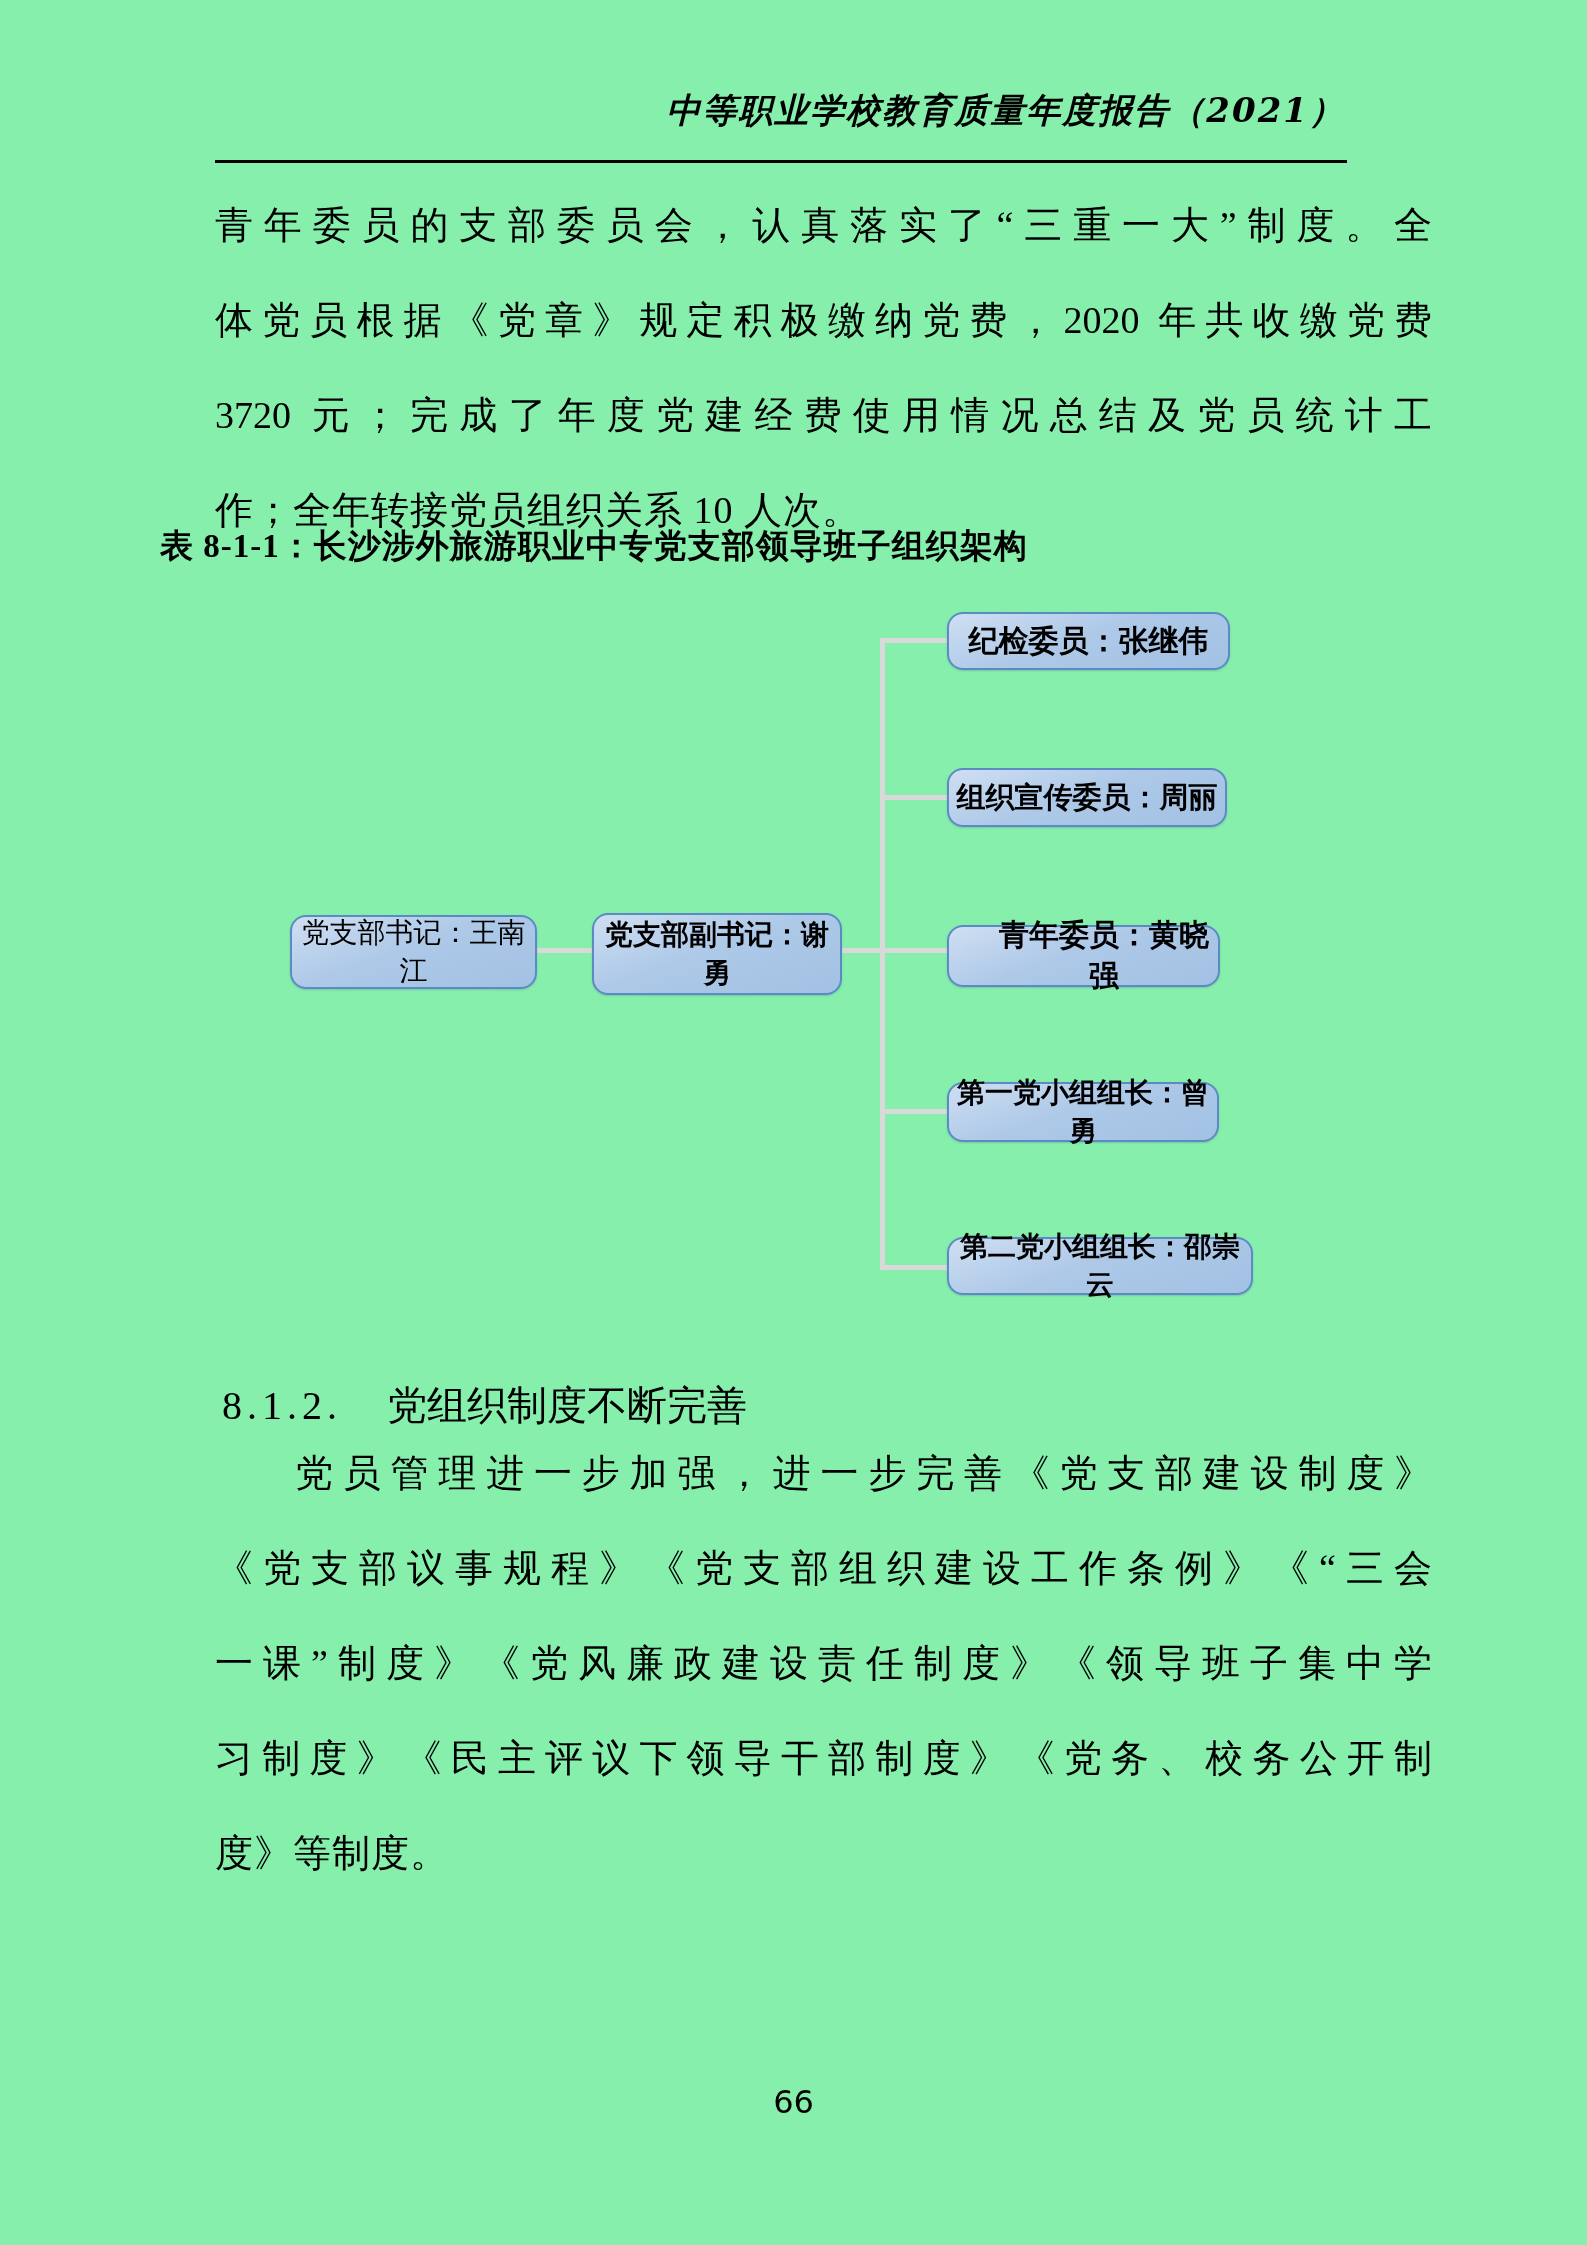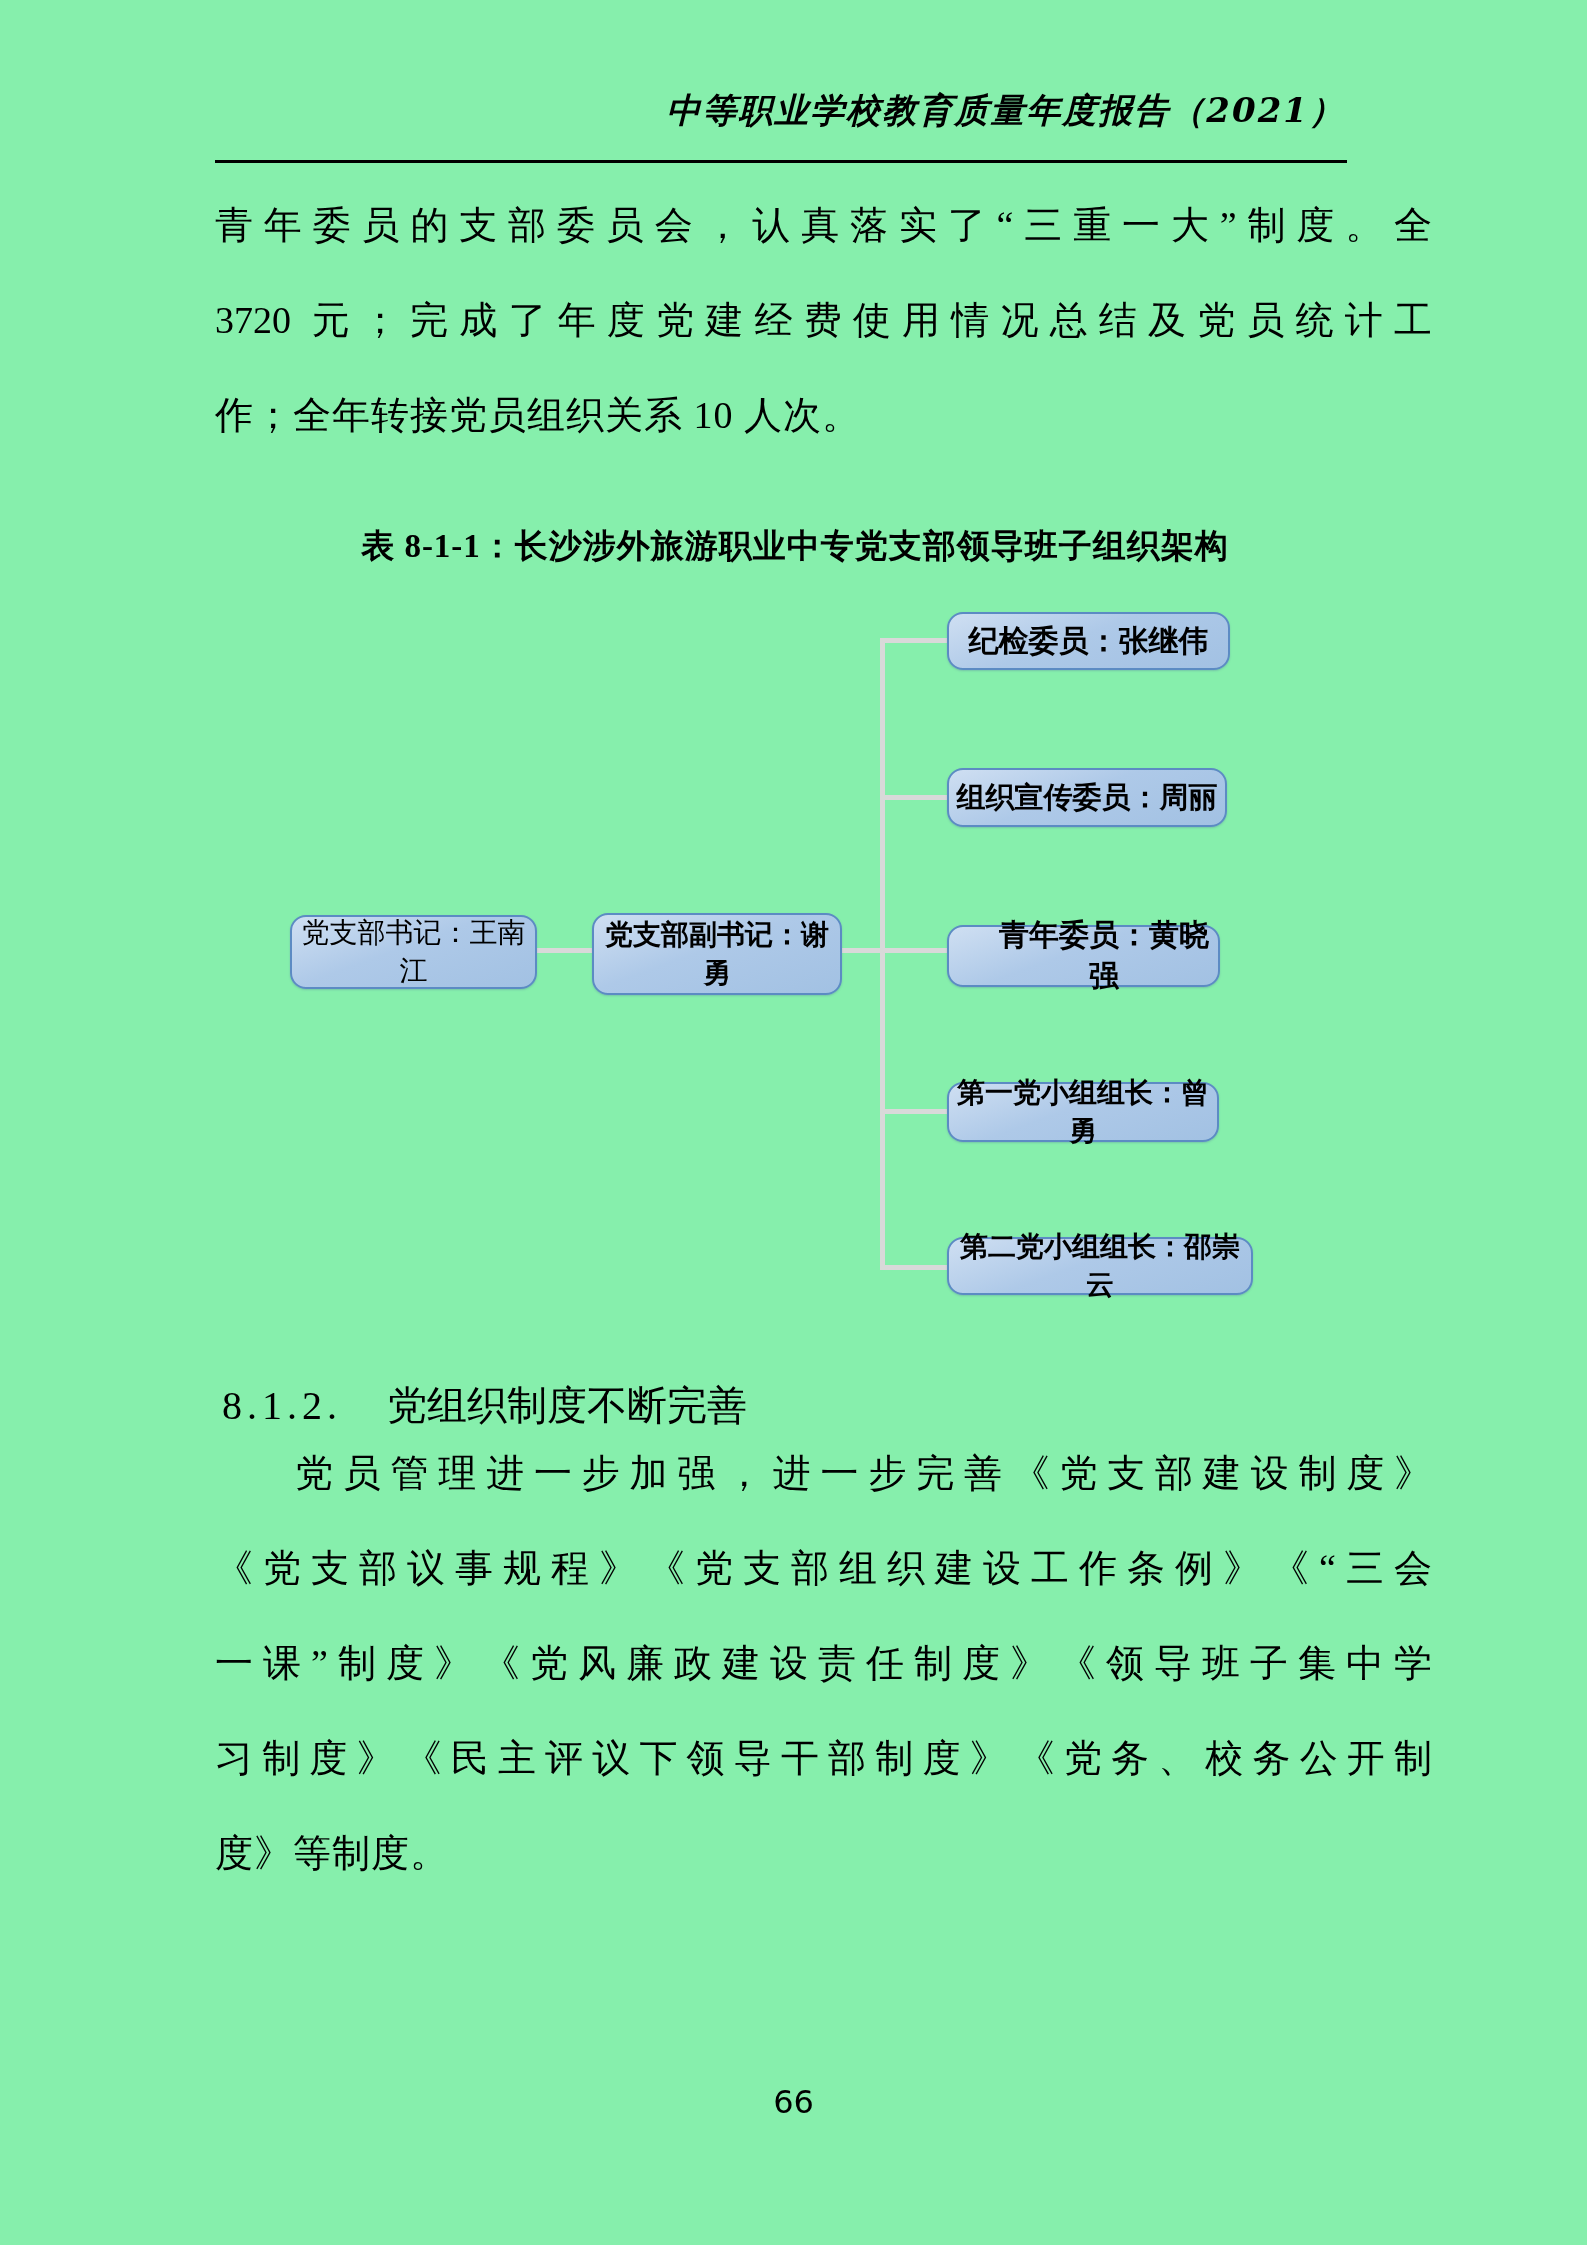--- a/index.html
+++ b/index.html
@@ -39,21 +39,21 @@
     white-space:normal;
     text-align:justify;
     text-align-last:justify;
     text-justify:inter-character;
     letter-spacing:0;
   }
   .indent{padding-left:80px;}
   
   .table-caption{
     position:absolute;top:516px;left:160px;width:1270px;
-    text-align:center;font-weight:bold;font-size:33px;
+    text-align:left;font-weight:bold;font-size:33px;
     letter-spacing:1px;
     height:60px;line-height:60px;
   }
   
   .chart-box{
     position:absolute;
     box-sizing:border-box;
     border:2px solid #5c8bc3;
     border-radius:16px;
     background:linear-gradient(160deg,#cfdff2 0%,#aec9e8 45%,#a2c1e3 100%);
@@ -103,20 +103,21 @@
 </head>
 <body>
 
 <div class="page">
 
   <div class="header-title">中等职业学校教育质量年度报告（2021）</div>
   <div class="header-rule"></div>
 
   <div class="body-block p1">
     <div class="line justify">青年委员的支部委员会，认真落实了“三重一大”制度。全</div>
+    <div class="line justify">体党员根据《党章》规定积极缴纳党费，2020 年共收缴党费</div>
     <div class="line justify">3720 元；完成了年度党建经费使用情况总结及党员统计工</div>
     <div class="line">作；全年转接党员组织关系 10 人次。</div>
   </div>
 
   <div class="table-caption">表 8-1-1：长沙涉外旅游职业中专党支部领导班子组织架构</div>
 
   <div>
     <div class="connector c-left"></div>
     <div class="connector c-mid"></div>
     <div class="connector c-trunk"></div>

